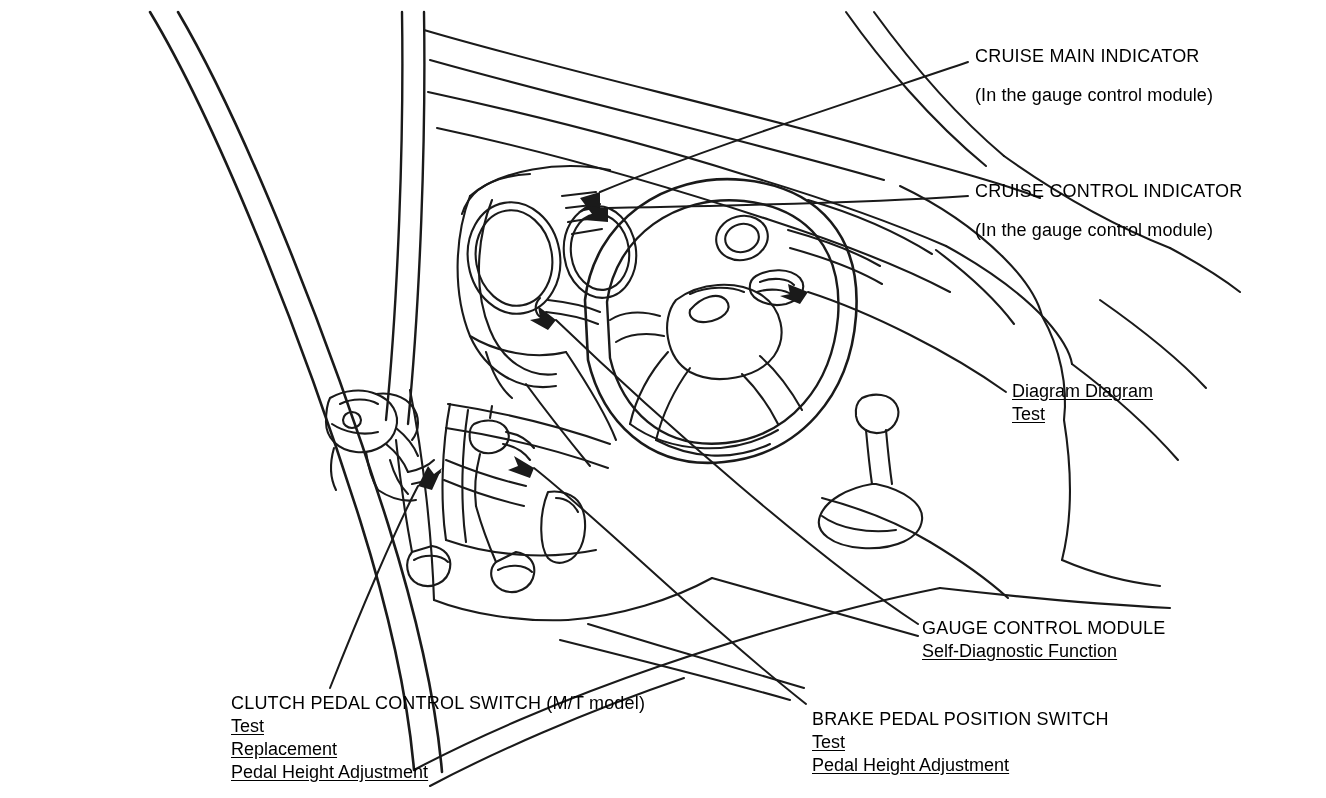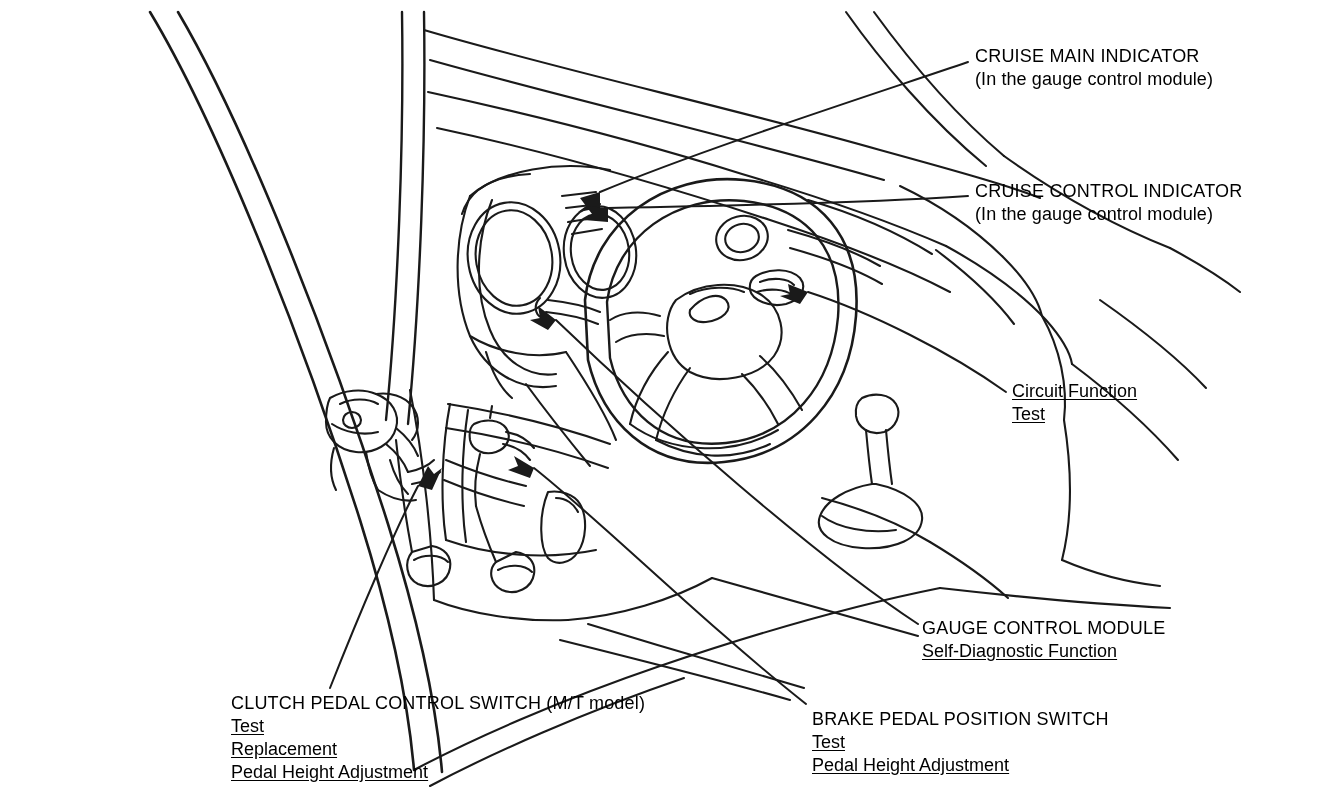--- a/index.html
+++ b/index.html
@@ -31,20 +31,21 @@
     color: #000000;
     white-space: nowrap;
   }
   .callout .title {
     display: block;
     letter-spacing: 0.2px;
   }
   .callout .sub {
     display: block;
     letter-spacing: 0.1px;
+    margin-top: 16px;
   }
   .callout .link {
     display: inline-block;
     text-decoration: underline;
     text-underline-offset: 2px;
     cursor: pointer;
   }
   .callout .linkrow {
     display: block;
   }
@@ -232,21 +233,21 @@
     <span class="title">CRUISE MAIN INDICATOR</span>
     <span class="sub">(In the gauge control module)</span>
   </div>
 
   <div class="callout" id="co-cruise-indicator">
     <span class="title">CRUISE CONTROL INDICATOR</span>
     <span class="sub">(In the gauge control module)</span>
   </div>
 
   <div class="callout" id="co-cruise-switch">
-    <span class="linkrow"><span class="link">Circuit Function</span></span>
+    <span class="linkrow"><span class="link">Diagram Diagram</span></span>
     <span class="linkrow"><span class="link">Test</span></span>
   </div>
 
   <div class="callout" id="co-gauge-module">
     <span class="title">GAUGE CONTROL MODULE</span>
     <span class="linkrow"><span class="link">Self-Diagnostic Function</span></span>
   </div>
 
   <div class="callout" id="co-clutch-switch">
     <span class="title">CLUTCH PEDAL CONTROL SWITCH (M/T model)</span>

